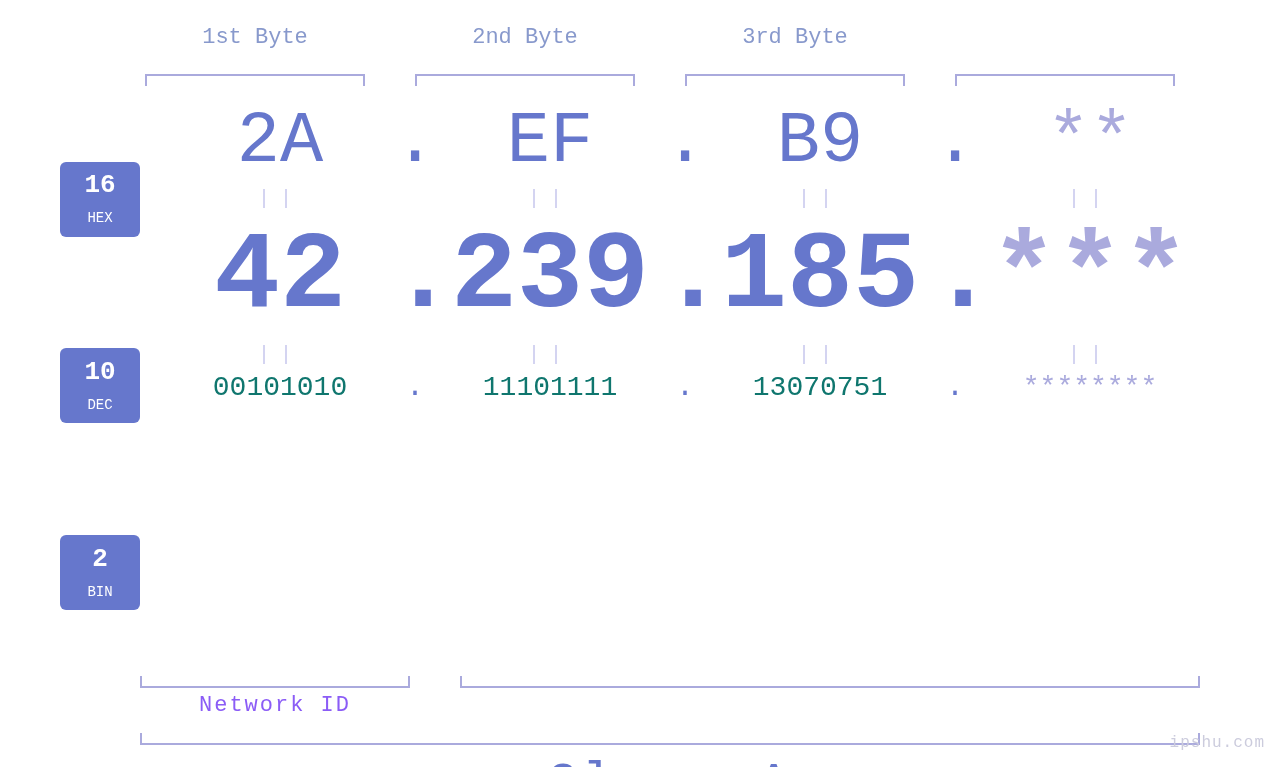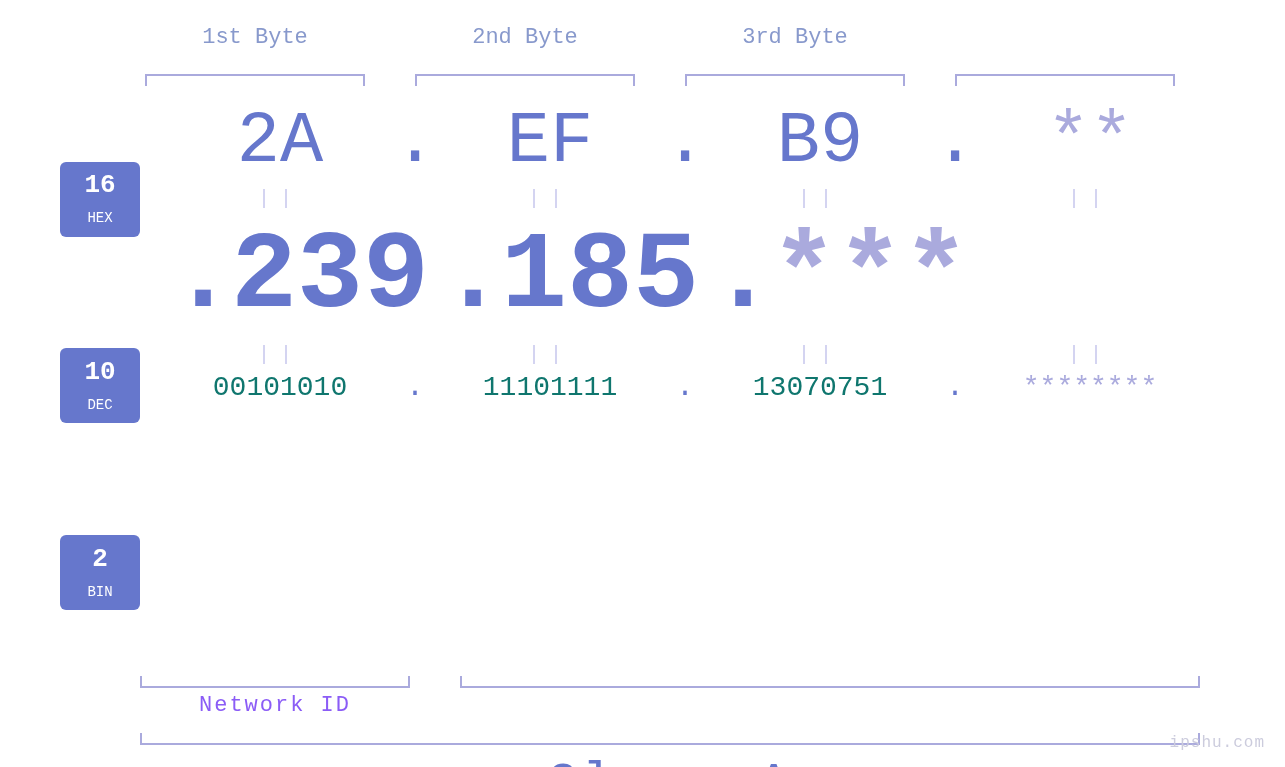--- a/index.html
+++ b/index.html
@@ -329,20 +329,21 @@
       <div class="eq-cell">||</div>
       <div class="eq-sep"></div>
       <div class="eq-cell">||</div>
       <div class="eq-sep"></div>
       <div class="eq-cell">||</div>
       <div class="eq-sep"></div>
       <div class="eq-cell">||</div>
     </div>
 
     <div class="row-with-dots">
+      <div class="cell-dec">42</div>
       <div class="sep-dec">.</div>
       <div class="cell-dec">239</div>
       <div class="sep-dec">.</div>
       <div class="cell-dec">185</div>
       <div class="sep-dec">.</div>
       <div class="cell-masked-dec">***</div>
     </div>
 
     <div class="eq-row" style="margin-top:4px; margin-bottom:4px;">
       <div class="eq-cell">||</div>

